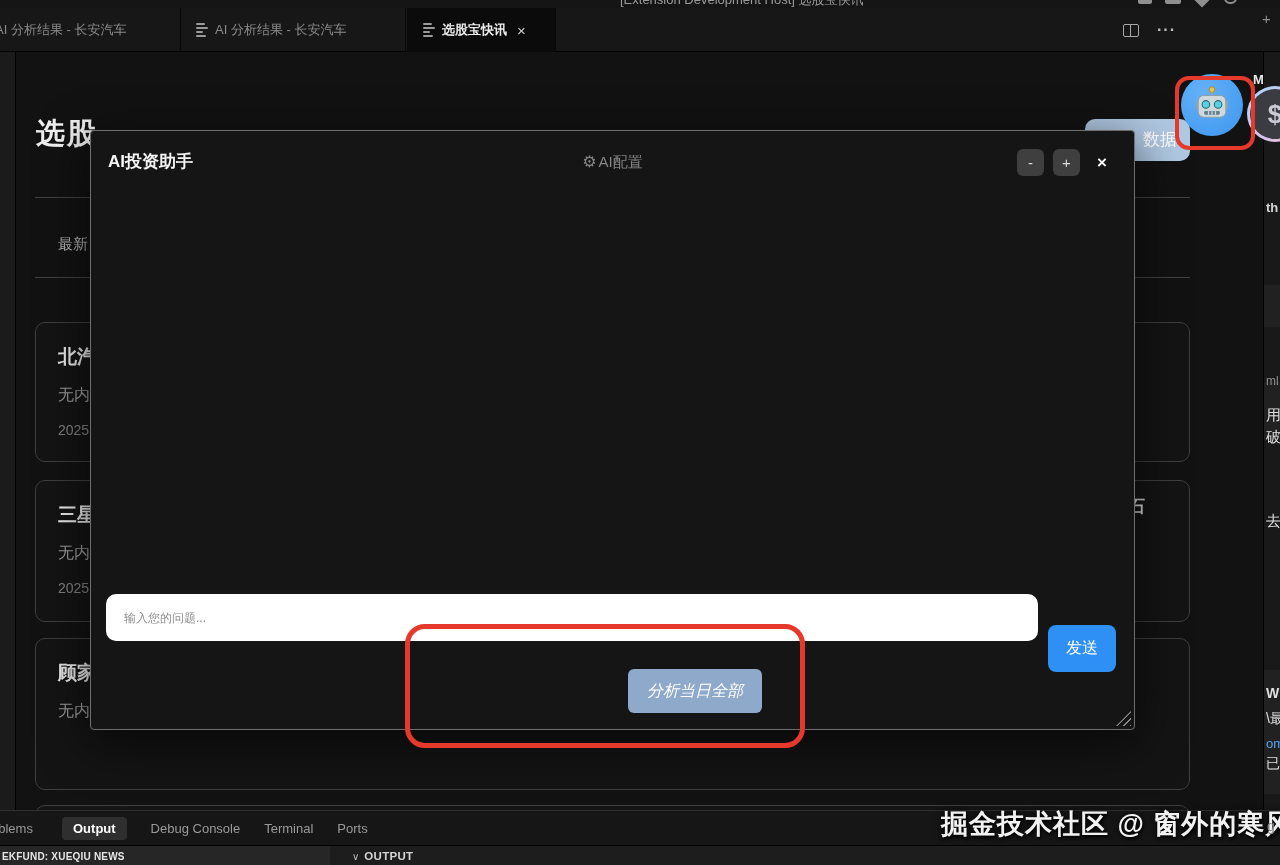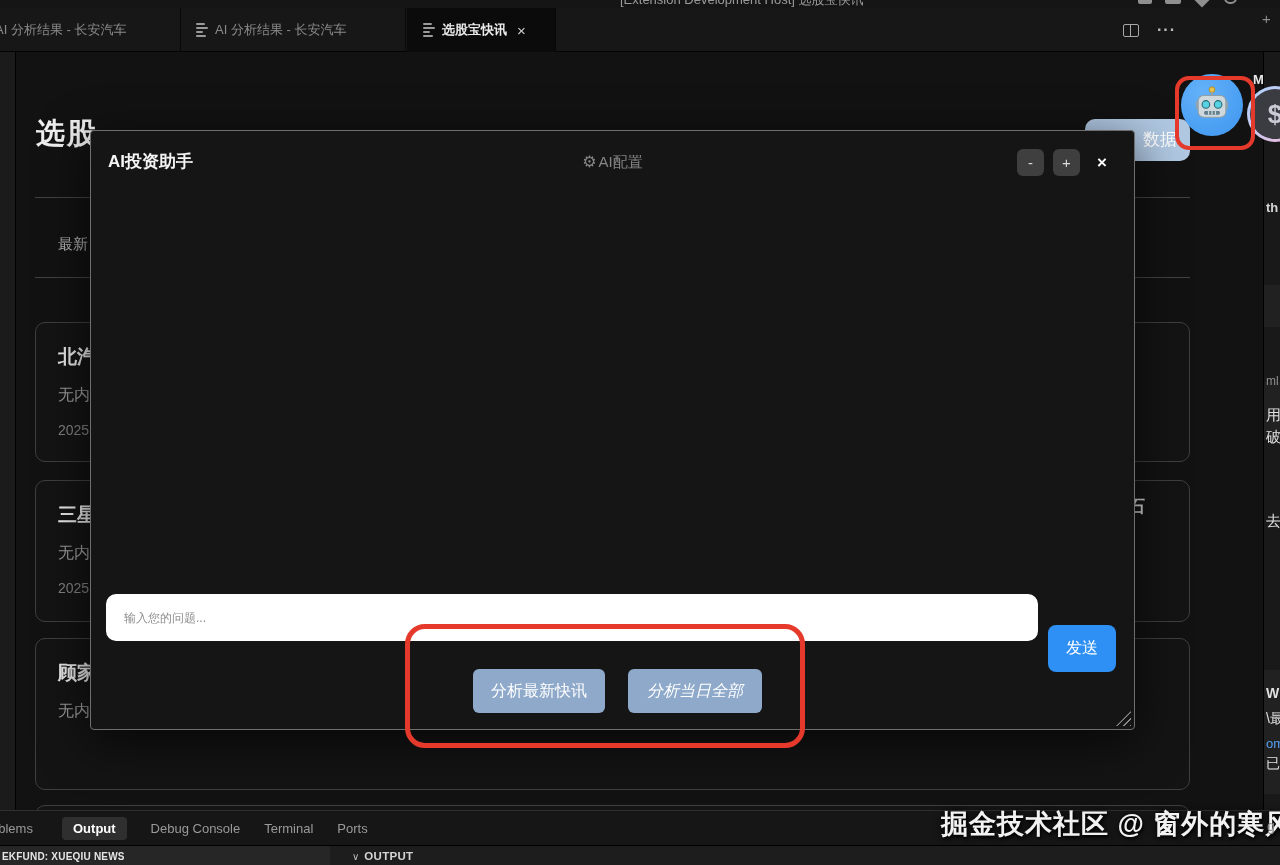--- a/index.html
+++ b/index.html
@@ -220,21 +220,20 @@
       <span class="gear">⚙</span><span>AI配置</span>
     </div>
     <button class="mini-btn" id="btn-minus">-</button>
     <button class="mini-btn" id="btn-plus">+</button>
     <button id="modal-close">×</button>
 
 
     <input id="chat-input" readonly="" placeholder="输入您的问题..." style="">
     <button id="send-btn">发送</button>
 
-    <button class="qa-btn" id="qa-1">分析最新快讯</button>
     <button class="qa-btn" id="qa-2">分析当日全部</button>
 
     <div id="resize-handle"></div>
   </div>
 
   <span id="m-label">M</span>
   <div id="money-badge">
     <span>$</span>
   </div>
   <button id="robot-avatar">

